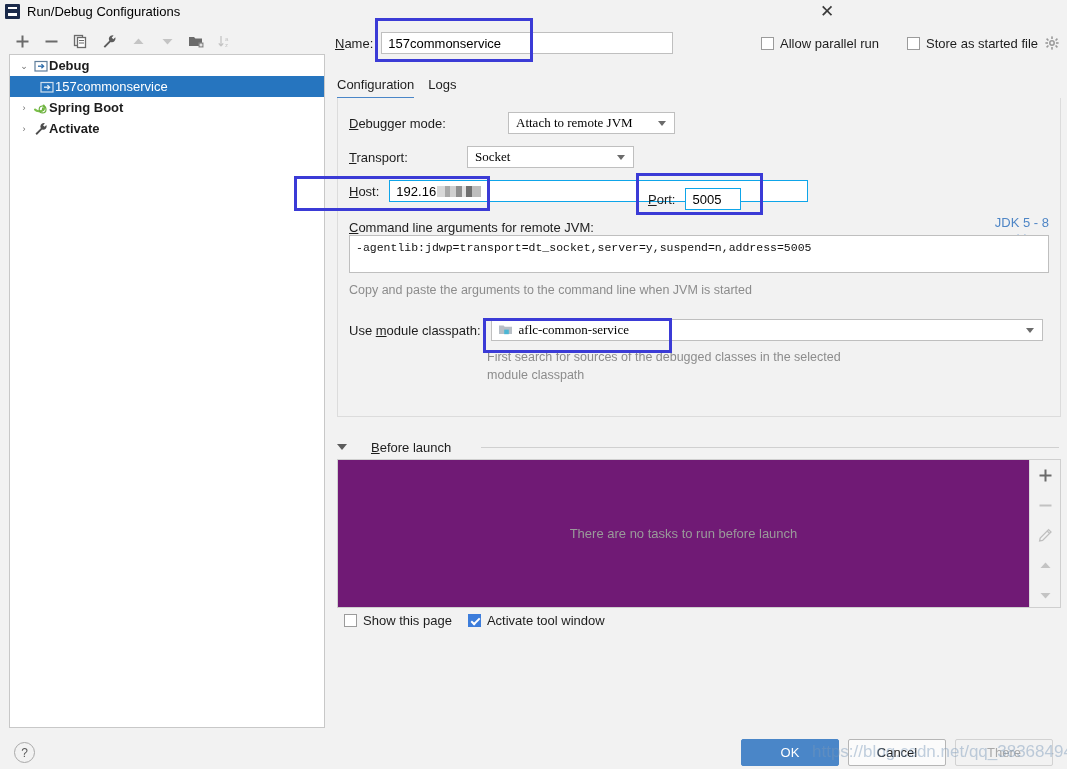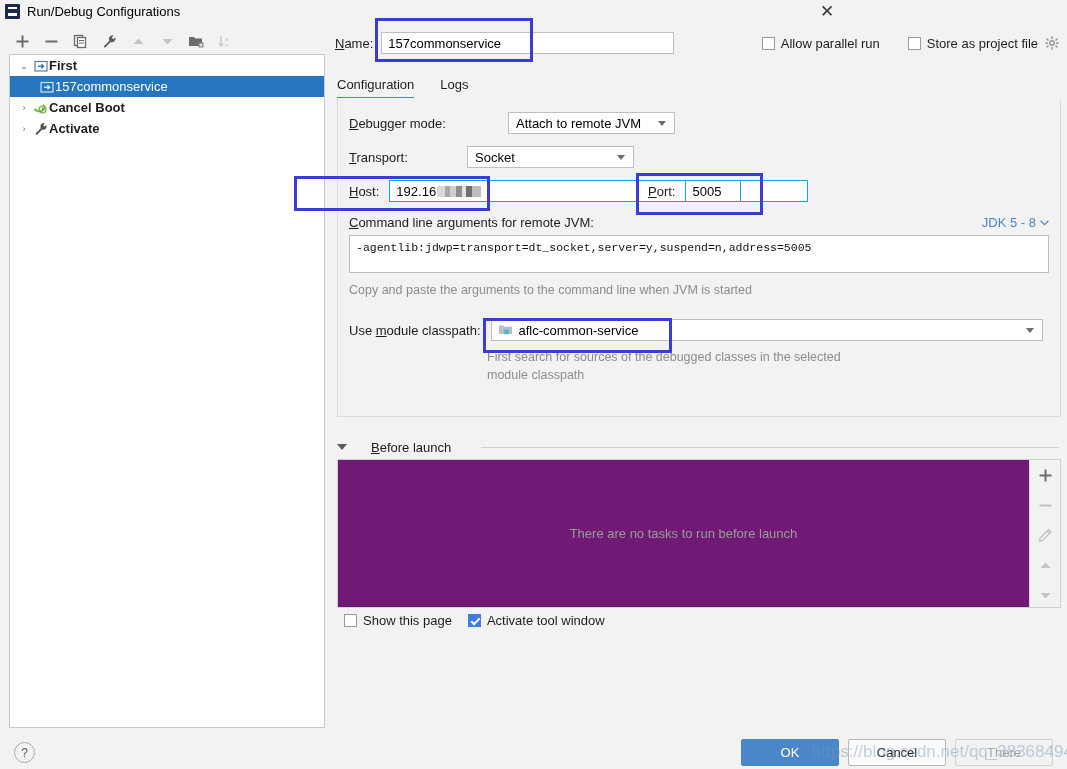--- a/index.html
+++ b/index.html
@@ -117,21 +117,21 @@
     content: "";
     position: absolute; left: 4px; top: 1px;
     width: 3px; height: 7px;
     border: solid #fff; border-width: 0 2px 2px 0;
     transform: rotate(45deg);
   }
 
   .tabs {
     position: absolute; left: 337px; top: 72px;
     width: 722px; height: 26px;
-    display: flex; align-items: flex-end; gap: 26px;
+    display: flex; align-items: flex-end; gap: 14px;
     border-bottom: 1px solid #d4d4d4;
   }
   .tab {
     font-size: 13px; color: #1d1d1d;
     padding-bottom: 5px; cursor: pointer;
     border-bottom: 2px solid transparent;
     margin-bottom: -1px;
   }
   .tab.active { border-bottom-color: #4a86c8; }
 
@@ -146,20 +146,21 @@
 
   .combo {
     height: 22px;
     border: 1px solid #bfbfbf; background: #fff;
     display: flex; align-items: center;
     box-sizing: border-box;
     font-size: 13px; color: #000;
     padding-left: 7px;
     cursor: pointer;
     position: relative;
+    font-family: Liberation Serif, serif;
   }
   .combo .caret {
     position: absolute; right: 8px; top: 50%;
     margin-top: -2px;
     width: 0; height: 0;
     border-left: 4px solid transparent;
     border-right: 4px solid transparent;
     border-top: 5px solid #6b6b6b;
   }
   .text-input {
@@ -193,21 +194,21 @@
     font-family: "Liberation Mono", monospace;
     font-size: 11.5px; color: #111;
     padding: 5px 6px;
     box-sizing: border-box;
     overflow: hidden;
     white-space: pre-wrap;
     line-height: 1.3;
   }
   .jdk-link {
     color: #4f86c6; font-size: 13px; cursor: pointer;
-    display: flex; align-items: center; gap: 4px;
+    display: flex; align-items: center; gap: 4px; flex-direction: column;
   }
 
   
   .bl-header {
     position: absolute; left: 337px; top: 438px;
     width: 722px; height: 18px;
     display: flex; align-items: center; gap: 24px;
   }
   .bl-tri {
     width: 0; height: 0;
@@ -370,21 +371,21 @@
 
     <div class="tree-row">
       <span class="tree-arrow">⌄</span>
       <span class="tree-ico">
         <svg width="14" height="14" viewBox="0 0 14 14">
           <rect x="1" y="2.5" width="12" height="9.5" fill="none" stroke="#5f7e9b" stroke-width="1.2"></rect>
           <path d="M4 7.2h5" stroke="#2a6aa8" stroke-width="1.3"></path>
           <path d="M7.4 5.2 L9.6 7.2 L7.4 9.2" fill="none" stroke="#2a6aa8" stroke-width="1.3"></path>
         </svg>
       </span>
-      <span class="tree-label bold">First</span>
+      <span class="tree-label bold">Debug</span>
     </div>
 
     <div class="tree-row selected indent-1">
       <span class="tree-ico">
         <svg width="14" height="14" viewBox="0 0 14 14">
           <rect x="1" y="2.5" width="12" height="9.5" fill="none" stroke="#cfe0ef" stroke-width="1.2"></rect>
           <path d="M4 7.2h5" stroke="#e8f1f8" stroke-width="1.3"></path>
           <path d="M7.4 5.2 L9.6 7.2 L7.4 9.2" fill="none" stroke="#e8f1f8" stroke-width="1.3"></path>
         </svg>
       </span>
@@ -393,21 +394,21 @@
 
     <div class="tree-row">
       <span class="tree-arrow">›</span>
       <span class="tree-ico">
         <svg width="15" height="14" viewBox="0 0 15 14">
           <path d="M2 8.5c1.6 2 6 2.6 8.4.2 1.2-1.2 1.3-3 .2-4.2" fill="none" stroke="#7bbf4a" stroke-width="2.1" stroke-linecap="round"></path>
           <circle cx="9.6" cy="8.4" r="3.4" fill="none" stroke="#6aae3e" stroke-width="1.2"></circle>
           <path d="M9.6 6.4v2.1l1.4.9" stroke="#6aae3e" stroke-width="1.1" fill="none"></path>
         </svg>
       </span>
-      <span class="tree-label bold">Cancel Boot</span>
+      <span class="tree-label bold">Spring Boot</span>
     </div>
 
     <div class="tree-row">
       <span class="tree-arrow">›</span>
       <span class="tree-ico">
         <svg width="14" height="14" viewBox="0 0 15 15">
           <path d="M10.5 1.2a3.7 3.7 0 0 0-3.2 5.5L1.6 12.4l1.4 1.4 5.7-5.7a3.7 3.7 0 0 0 4.6-4.9l-2 2-1.6-1.6 2-2a3.7 3.7 0 0 0-1.2-.4z" fill="#4d4d4d"></path>
         </svg>
       </span>
       <span class="tree-label bold">Activate</span>
@@ -419,21 +420,21 @@
     <span class="lbl"><span class="u">N</span><span>ame:</span></span>
     <input class="name-input" type="text" value="157commonservice" style="">
 
     <div class="chk-wrap" style="margin-left:88px;">
       <span class="chk"></span>
       <span class="lbl">Allow parallel run</span>
     </div>
 
     <div class="chk-wrap" style="margin-left:28px;">
       <span class="chk"></span>
-      <span class="lbl">Store as project file</span>
+      <span class="lbl">Store as started file</span>
     </div>
     <span style="margin-left:7px;display:flex;align-items:center;">
       <svg width="14" height="14" viewBox="0 0 14 14">
         <circle cx="7" cy="7" r="2.2" fill="none" stroke="#9a9a9a" stroke-width="1.5"></circle>
         <g fill="#9a9a9a">
           <rect x="6.2" y="0.4" width="1.6" height="2.6"></rect>
           <rect x="6.2" y="11" width="1.6" height="2.6"></rect>
           <rect x="0.4" y="6.2" width="2.6" height="1.6"></rect>
           <rect x="11" y="6.2" width="2.6" height="1.6"></rect>
           <rect x="1.7" y="2.3" width="1.6" height="2.6" transform="rotate(-45 2.5 3.6)"></rect>
@@ -470,21 +471,21 @@
 
     <div class="row" style="left:11px; top:82px;">
       <span class="lbl"><span class="u">H</span>ost:</span>
       <div class="text-input" style="width:101px; margin-left:10px; display:flex; align-items:center;">
         <span>192.16</span>
           <span class="mosaic"></span>
       </div>
       <div class="text-input" style="width:318px; border-left:none;"></div>
     </div>
 
-    <div class="row" style="left:310px; top:82px;">
+    <div class="row" style="left:310px; top:90px;">
       <span class="lbl"><span class="u">P</span>ort:</span>
       <input class="text-input" style="width: 56px; margin-left: 10px;" type="text" value="5005">
     </div>
 
     <div class="row" style="left:11px; top:117px; width:700px; justify-content:space-between;">
       <span class="lbl"><span class="u">C</span>ommand line arguments for remote JVM:</span>
       <span class="jdk-link">
         <span>JDK 5 - 8</span>
         <svg width="9" height="6" viewBox="0 0 9 6">
           <path d="M0.6 0.8 L4.5 4.6 L8.4 0.8" fill="none" stroke="#4f86c6" stroke-width="1.2"></path>

